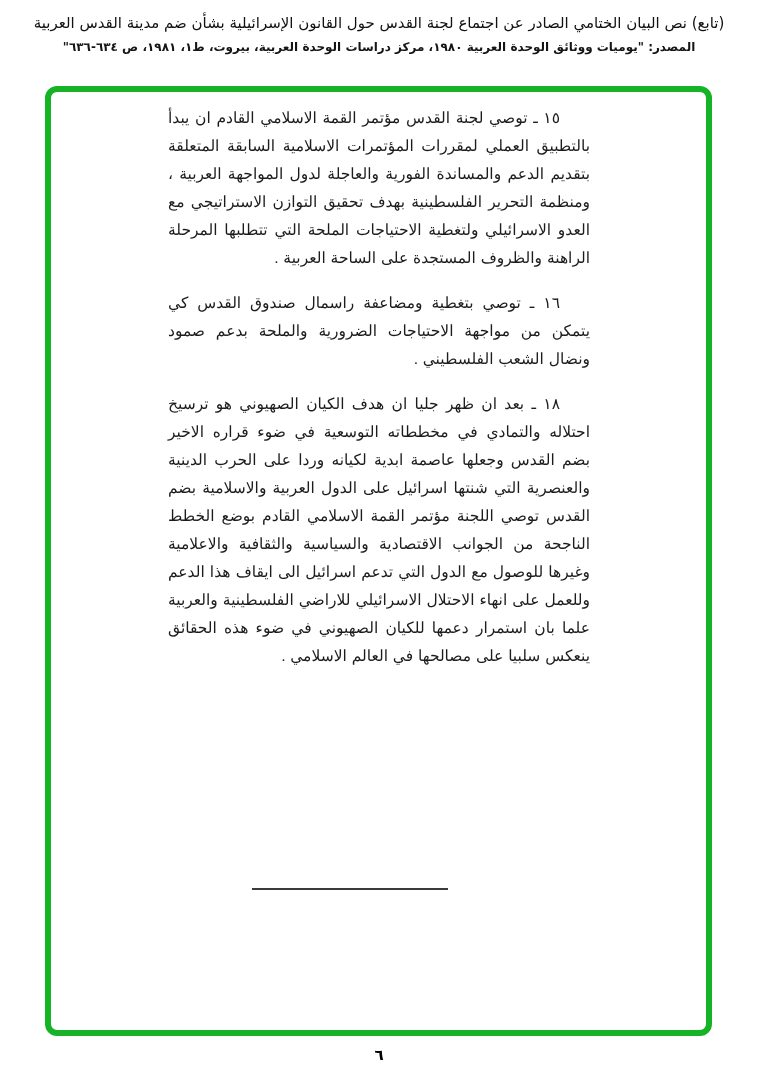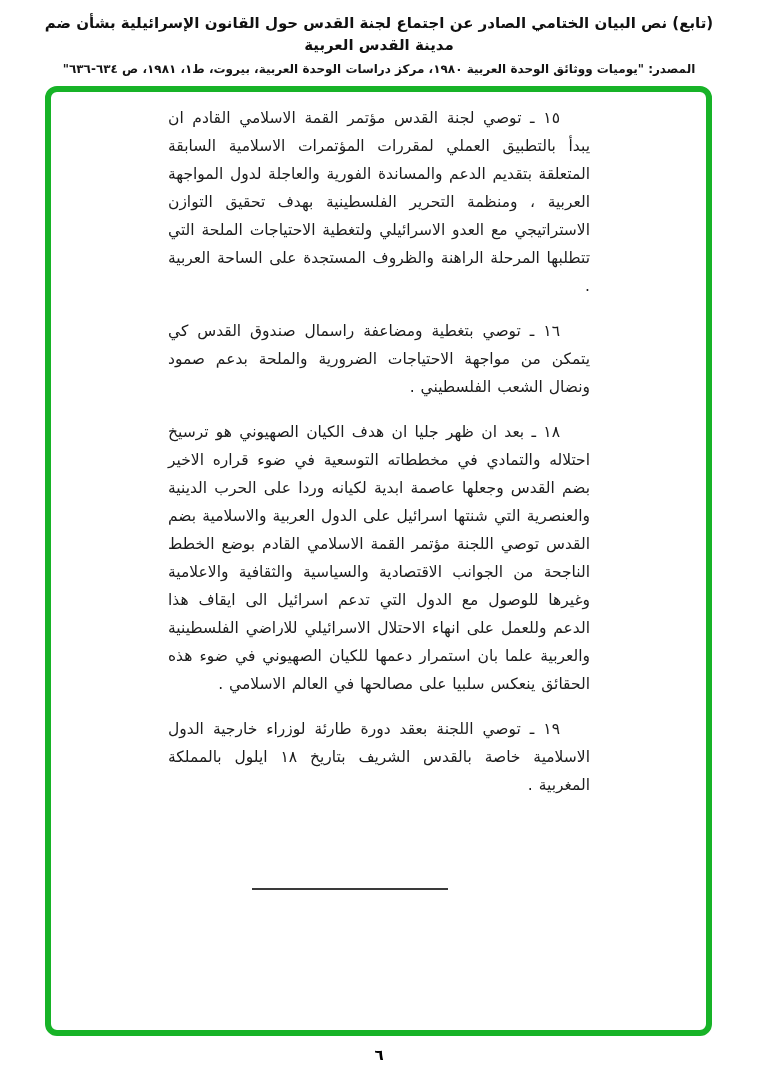--- a/index.html
+++ b/index.html
@@ -20,21 +20,21 @@
   .header {
     position: absolute;
     top: 12px;
     left: 0;
     width: 758px;
     text-align: center;
     direction: rtl;
   }
   .header .title {
     font-size: 15px;
-    font-weight: bold;
+    font-weight: normal;
     letter-spacing: 0;
     line-height: 22px;
     padding: 0 24px;
     color: #111111;
   }
   .header .source {
     margin-top: 5px;
     font-size: 12px;
     font-weight: bold;
     line-height: 17px;
@@ -56,20 +56,21 @@
   .content {
     position: absolute;
     top: 104px;
     right: 168px;
     width: 422px;
     direction: rtl;
     text-align: justify;
     font-size: 15.5px;
     line-height: 28px;
     color: #1c1c1c;
+    font-family: Liberation Serif, serif;
   }
   .content p {
     margin: 0 0 17px 0;
     text-indent: 30px; 
     word-spacing: 1px;
   }
   
   .divider {
     position: absolute;
     left: 252px;
@@ -99,20 +100,19 @@
     <div class="title">(تابع) نص البيان الختامي الصادر عن اجتماع لجنة القدس حول القانون الإسرائيلية بشأن ضم مدينة القدس العربية</div>
     <div class="source">المصدر:  "يوميات ووثائق الوحدة العربية ١٩٨٠، مركز دراسات الوحدة العربية، بيروت، ط١، ١٩٨١، ص ٦٣٤-٦٣٦"</div>
   </div>
 
   <div class="frame"></div>
 
   <div class="content">
     <p>١٥ ـ توصي لجنة القدس مؤتمر القمة الاسلامي القادم ان يبدأ بالتطبيق العملي لمقررات المؤتمرات الاسلامية السابقة المتعلقة بتقديم الدعم والمساندة الفورية والعاجلة لدول المواجهة العربية ، ومنظمة التحرير الفلسطينية بهدف تحقيق التوازن الاستراتيجي مع العدو الاسرائيلي ولتغطية الاحتياجات الملحة التي تتطلبها المرحلة الراهنة والظروف المستجدة على الساحة العربية .</p>
     <p>١٦ ـ توصي بتغطية ومضاعفة راسمال صندوق القدس كي يتمكن من مواجهة الاحتياجات الضرورية والملحة بدعم صمود ونضال الشعب الفلسطيني .</p>
     <p>١٨ ـ بعد ان ظهر جليا ان هدف الكيان الصهيوني هو ترسيخ احتلاله والتمادي في مخططاته التوسعية في ضوء قراره الاخير بضم القدس وجعلها عاصمة ابدية لكيانه وردا على الحرب الدينية والعنصرية التي شنتها اسرائيل على الدول العربية والاسلامية بضم القدس توصي اللجنة مؤتمر القمة الاسلامي القادم بوضع الخطط الناجحة من الجوانب الاقتصادية والسياسية والثقافية والاعلامية وغيرها للوصول مع الدول التي تدعم اسرائيل الى ايقاف هذا الدعم وللعمل على انهاء الاحتلال الاسرائيلي للاراضي الفلسطينية والعربية علما بان استمرار دعمها للكيان الصهيوني في ضوء هذه الحقائق ينعكس سلبيا على مصالحها في العالم الاسلامي .</p>
-    <p>١٩ ـ توصي اللجنة بعقد دورة طارئة لوزراء خارجية الدول الاسلامية خاصة بالقدس الشريف بتاريخ ١٨ ايلول بالمملكة المغربية .</p>
   </div>
 
   <div class="divider"></div>
 
   <div class="page-number">٦</div>
 
 </div>
 
 </body></html>

